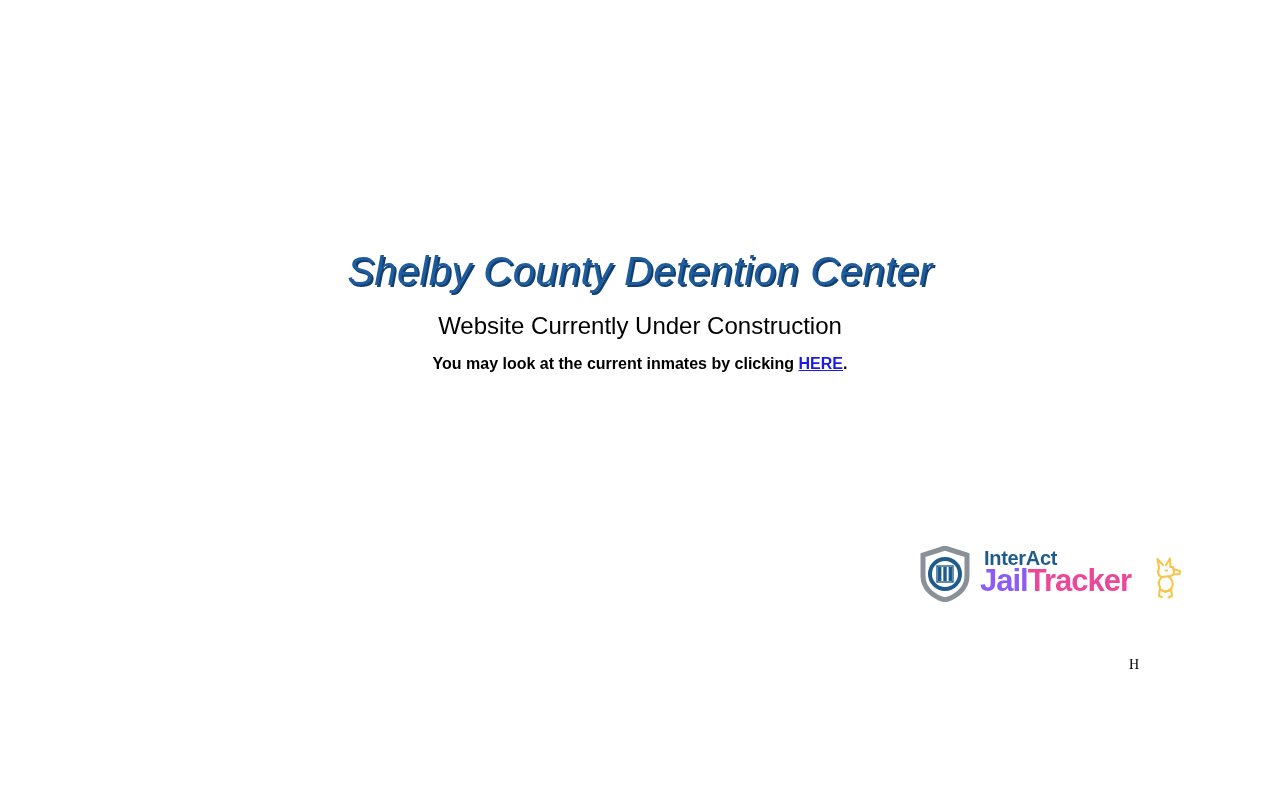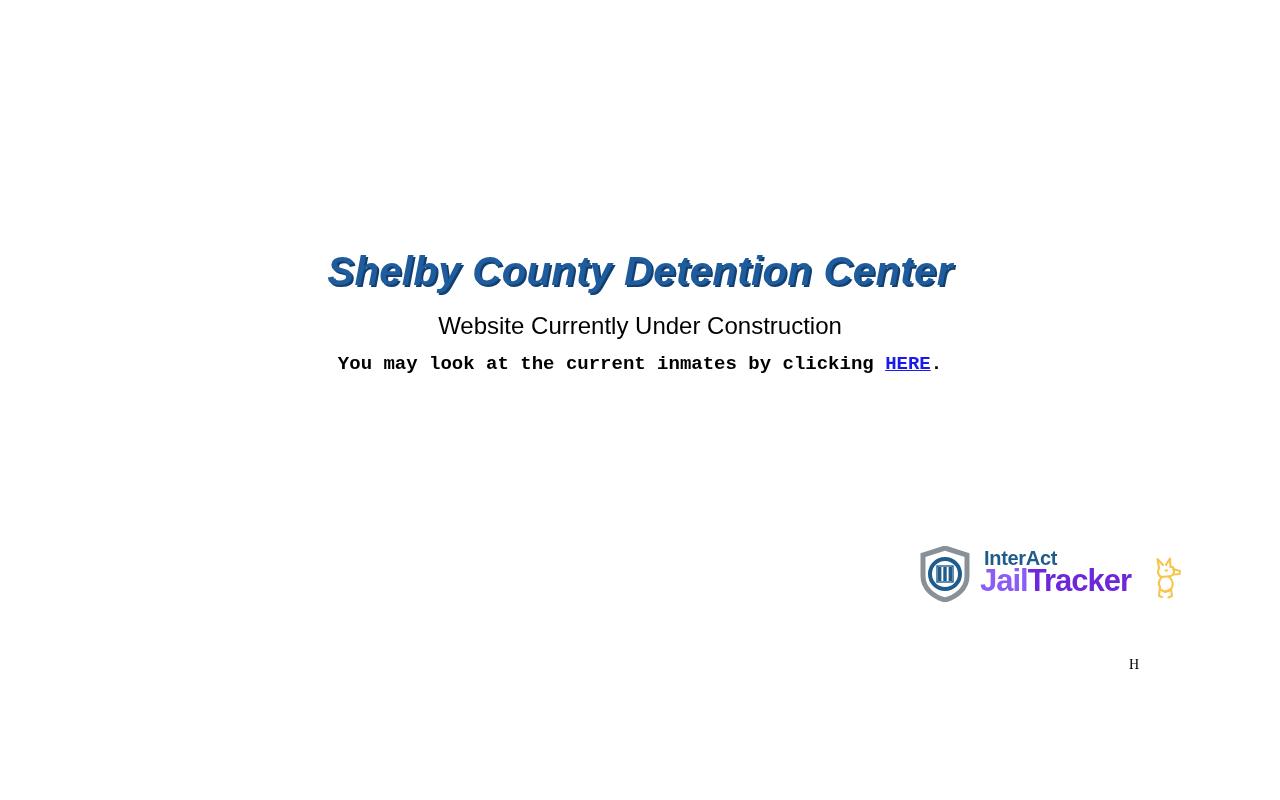--- a/index.html
+++ b/index.html
@@ -24,21 +24,21 @@
     top: 248px;
     width: 1280px;
     text-align: center;
   }
 
   #site-title {
     margin: 0;
     font-family: "Liberation Sans", sans-serif;
     font-size: 40px;
     line-height: 46px;
-    font-weight: bold;
+    font-weight: normal;
     font-style: italic;
     letter-spacing: 0.4px;
     color: #1f5c9e;
     text-shadow: 2px 2px 0 #123f6e;
     white-space: nowrap;
   }
 
   #site-subtitle {
     margin: 13px;
     padding-top: 4px;
@@ -50,22 +50,22 @@
     white-space: nowrap;
   }
 
   
   #inmates-line {
     position: absolute;
     left: 0;
     top: 353px;
     width: 1280px;
     text-align: center;
-    font-family: Liberation Mono, monospace;
-    font-size: 19px;
+    font-family: Liberation Sans, sans-serif;
+    font-size: 16px;
     line-height: 22px;
     font-weight: bold;
     color: #000000;
     white-space: nowrap;
   }
   #inmates-line a {
     color: #1a1aee;
     text-decoration: underline;
     font-weight: bold;
   }
@@ -112,21 +112,21 @@
     left: 16px;
     top: 18px;
     font-family: "Liberation Sans", sans-serif;
     font-size: 31px;
     line-height: 34px;
     font-weight: bold;
     letter-spacing: -1px;
     white-space: nowrap;
   }
   #logo-jail { color: #8b5cf6; }
-  #logo-tracker { color: #6d28d9; }
+  #logo-tracker { color: #ec4899; }
 
   #logo-dog {
     position: absolute;
     left: 186px;
     top: 10px;
     width: 34px;
     height: 44px;
   }
 
   

